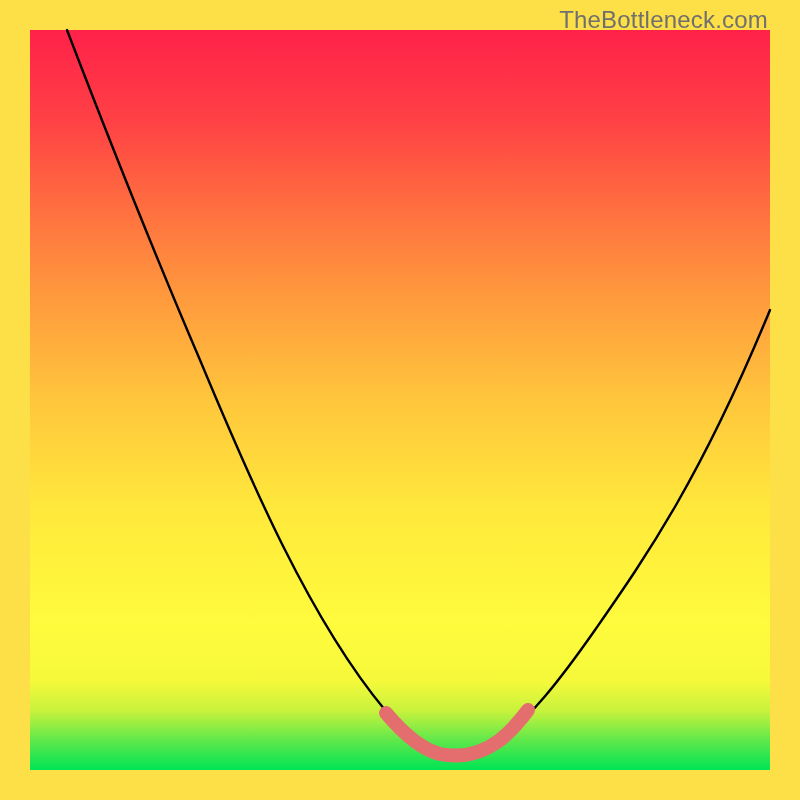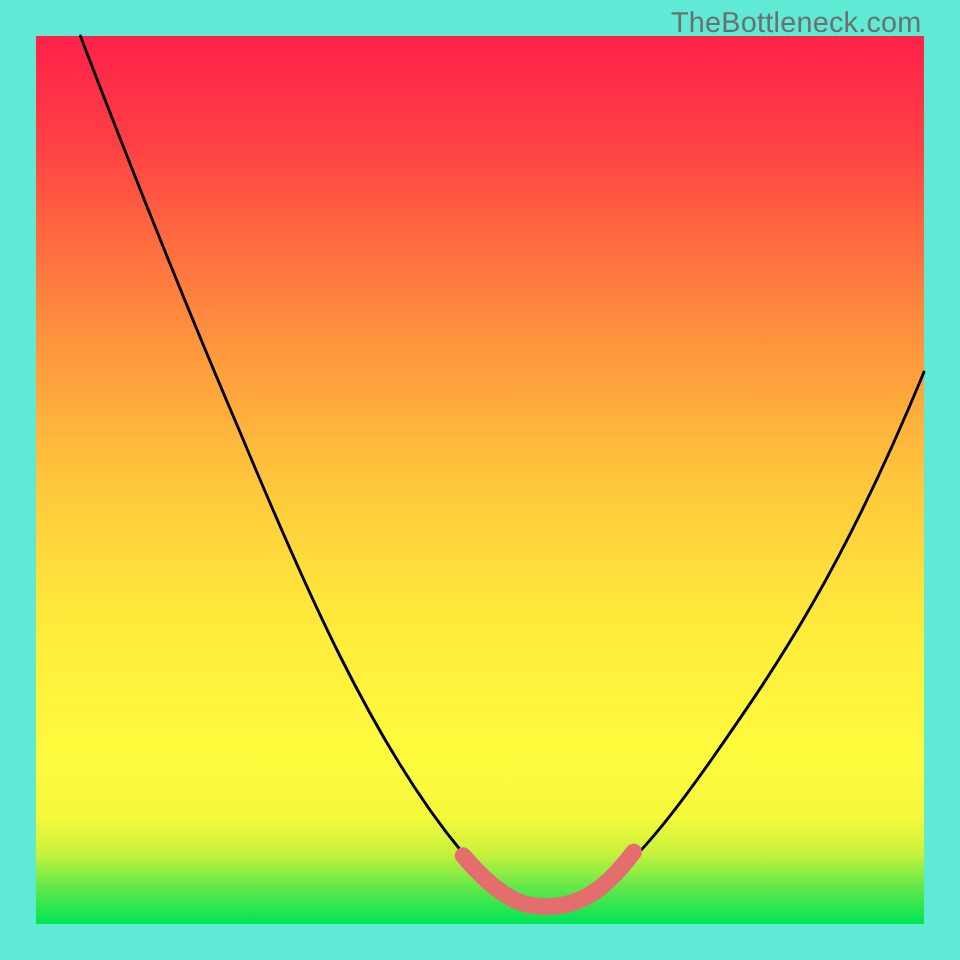--- a/index.html
+++ b/index.html
@@ -8,21 +8,21 @@
     width: 800px;
     height: 800px;
     background: #000;
     overflow: hidden;
     font-family: Arial, Helvetica, sans-serif;
   }
   .frame {
     position: relative;
     width: 800px;
     height: 800px;
-    background: #5eead4;
+    background: #fde047;
   }
   .plot {
     position: absolute;
     left: 30px;
     top: 30px;
     width: 740px;
     height: 740px;
     
     background: linear-gradient(
       to top,

